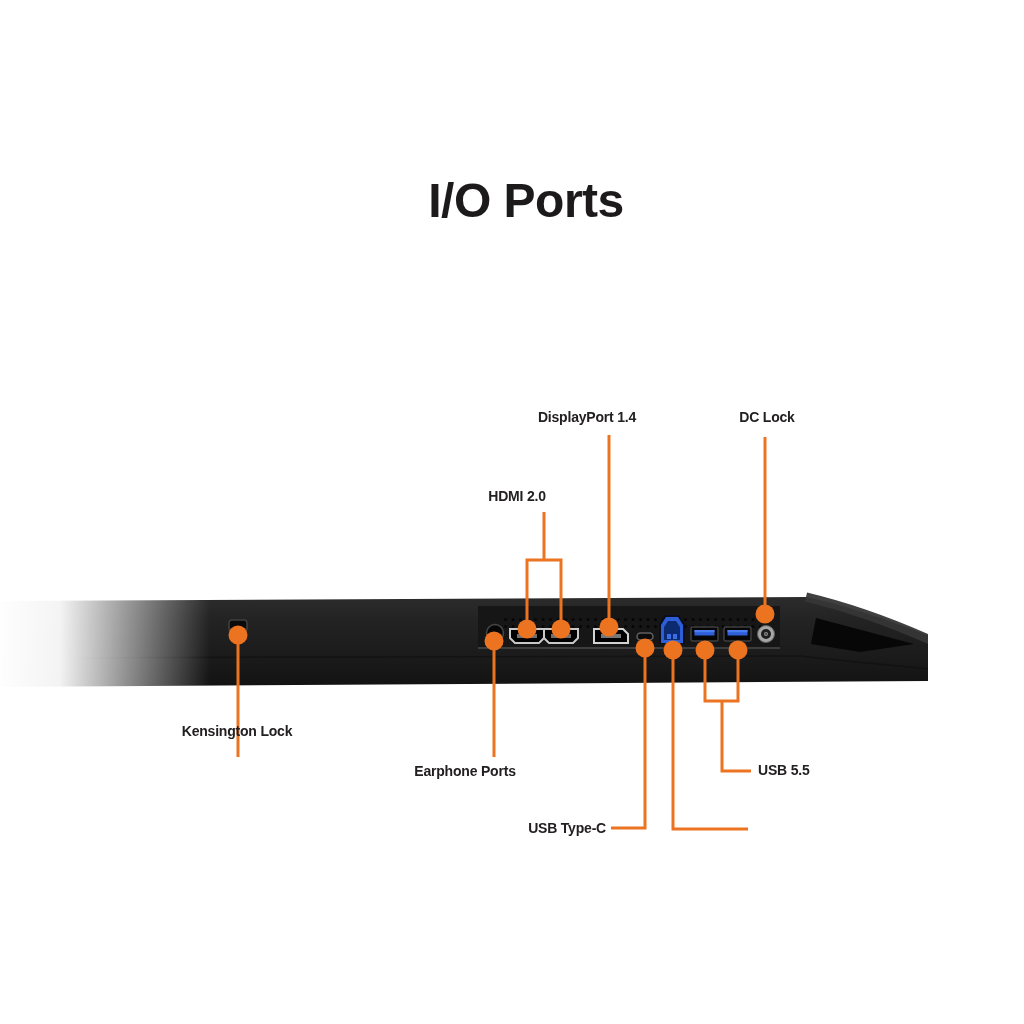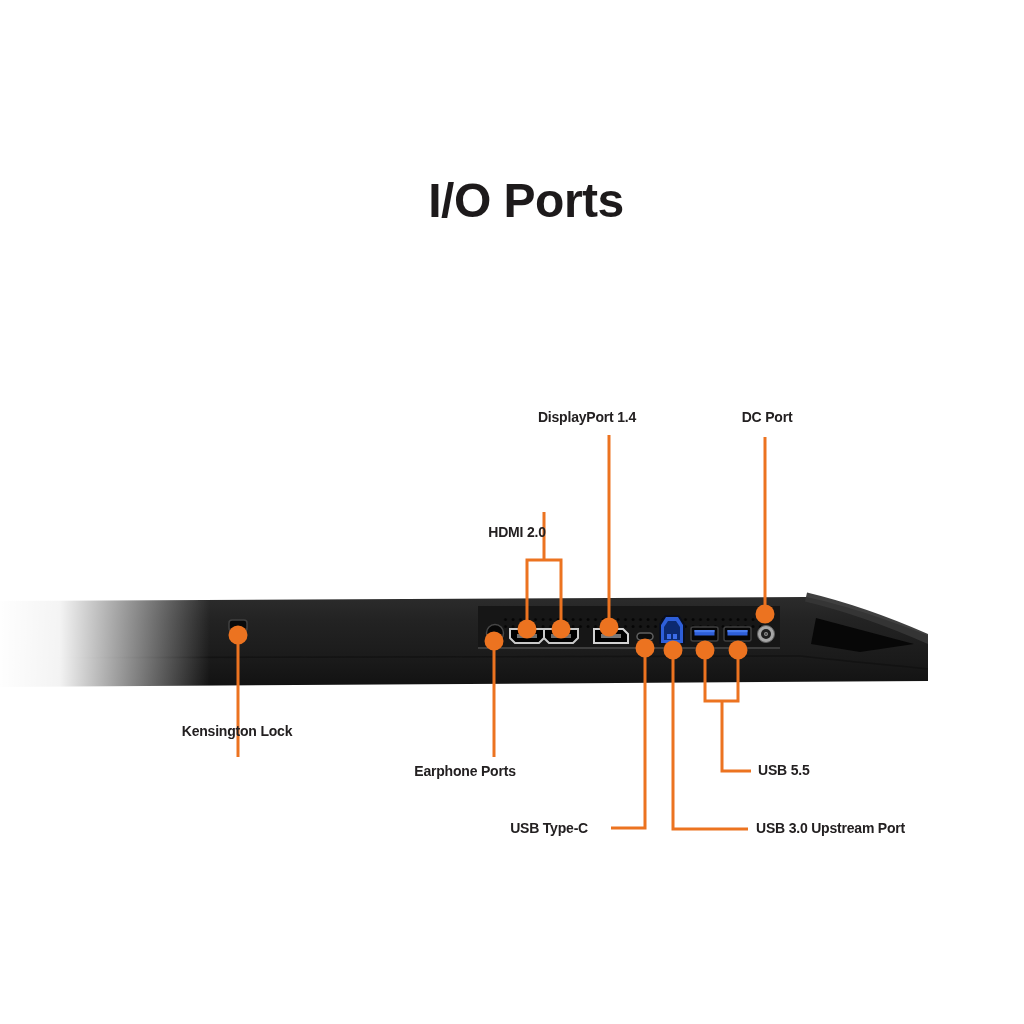--- a/index.html
+++ b/index.html
@@ -28,25 +28,25 @@
     transform:translate(-50%,-50%);
     font-weight:700;
     font-size:48px;
     letter-spacing:-0.5px;
     color:#1d1a1b;
     white-space:nowrap;
   }
   
   #lbl-displayport{left:587px;top:417px;}
   #lbl-dcpower{left:767px;top:417px;}
-  #lbl-hdmi{left:517px;top:496px;margin-top:36px;}
+  #lbl-hdmi{left:517px;top:496px;}
   #lbl-kensington{left:237px;top:731px;}
   #lbl-earphone{left:465px;top:771px;}
   #lbl-usb3{left:758px;top:770px;}
-  #lbl-typec{left:588px;top:828px;}
+  #lbl-typec{left:606px;top:828px;}
   #lbl-upstream{left:756px;top:828px;}
 </style>
 </head>
 <body>
 
 <div id="stage">
 
   <div id="title">I/O Ports</div>
 
   <svg id="diagram-svg" viewBox="0 0 1024 1024">
@@ -155,21 +155,20 @@
       <circle cx="609" cy="627" r="9.5"></circle>
       <circle cx="765" cy="614" r="9.5"></circle>
       <circle cx="645" cy="648" r="9.5"></circle>
       <circle cx="673" cy="650" r="9.5"></circle>
       <circle cx="705" cy="650" r="9.5"></circle>
       <circle cx="738" cy="650" r="9.5"></circle>
     </g>
   </svg>
 
   <div class="lbl center" id="lbl-displayport">DisplayPort 1.4</div>
-  <div class="lbl center" id="lbl-dcpower">DC Port</div>
+  <div class="lbl center" id="lbl-dcpower">DC Lock</div>
   <div class="lbl center" id="lbl-hdmi">HDMI 2.0</div>
   <div class="lbl center" id="lbl-kensington">Kensington Lock</div>
   <div class="lbl center" id="lbl-earphone">Earphone Ports</div>
   <div class="lbl left" id="lbl-usb3">USB 5.5</div>
   <div class="lbl right" id="lbl-typec">USB Type-C</div>
-  <div class="lbl left" id="lbl-upstream">USB 3.0 Upstream Port</div>
 
 </div>
 
 </body></html>

